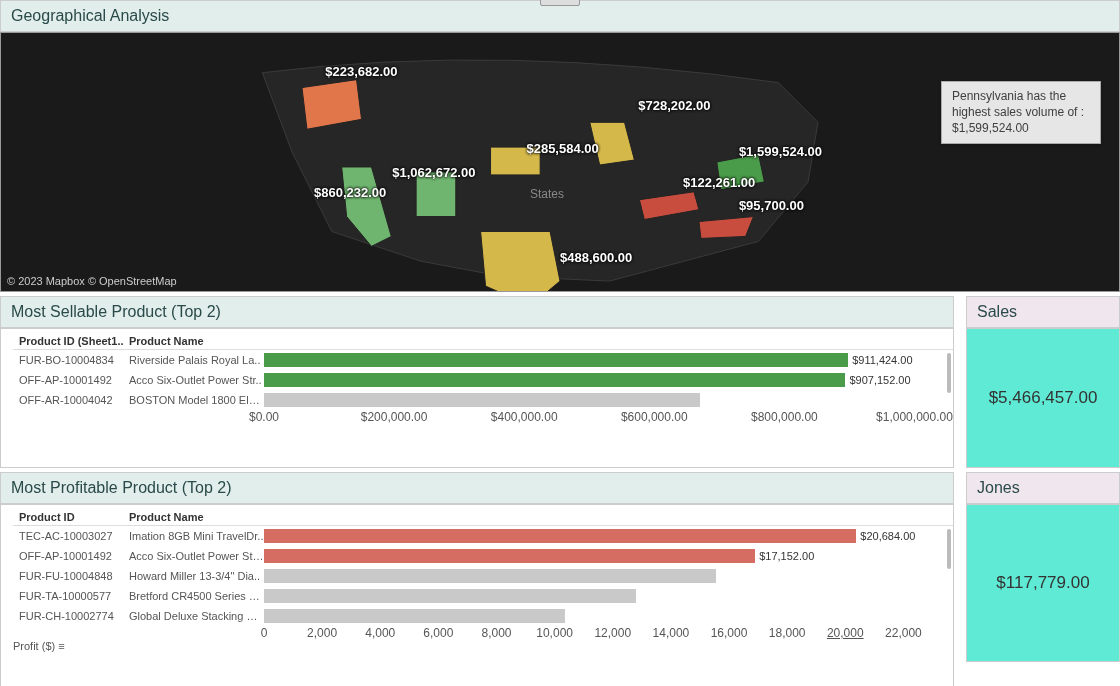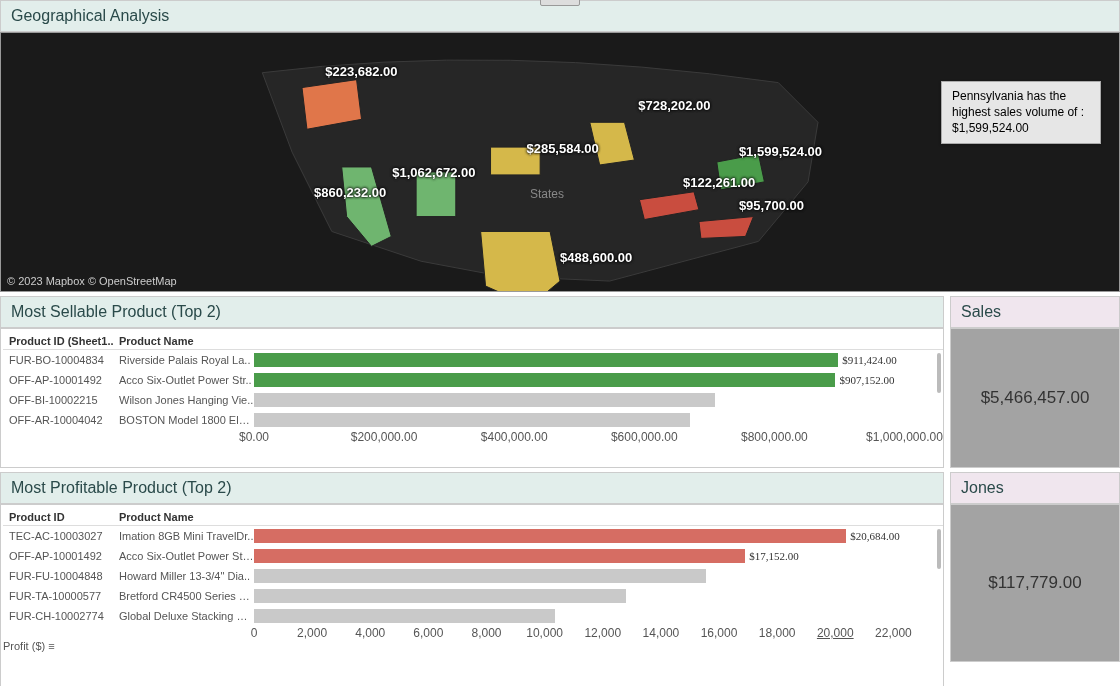--- a/index.html
+++ b/index.html
@@ -36,51 +36,51 @@
     font-weight: 700;
     text-shadow: 0 0 3px #000, 0 0 3px #000;
     white-space: nowrap;
   }
   .map-tooltip {
     position: absolute;
     background: #e6e6e6;
     border: 1px solid #aaa;
     padding: 6px 10px;
     font-size: 12px;
-    color: #000000;
+    color: #404040;
     line-height: 1.35;
     max-width: 160px;
     box-shadow: 0 1px 3px rgba(0,0,0,.3);
   }
   .map-states { position:absolute; bottom: 90px; left: 50%; transform: translateX(-30px); color:#888; font-size:12px;}
   .map-attrib {
     position: absolute;
     bottom: 4px;
     left: 6px;
     color: #ccc;
     font-size: 11px;
   }
   
-  .row { display: flex; gap: 6px; margin-top: 4px; }
+  .row { display: flex; gap: 12px; margin-top: 4px; }
   .chart-col { flex: 1; min-width: 0; }
-  .side-col { width: 170px; }
+  .side-col { width: 154px; }
   .side-value {
-    background: #a3a3a3;
+    background: #5eead4;
     height: 140px;
     display: flex;
     align-items: center;
     justify-content: center;
     font-size: 17px;
     color: #333;
     border: 1px solid #ccc;
   }
   .chart-body {
     border: 1px solid #ccc;
     position: relative;
-    padding: 2px 0 18px 2px;
+    padding: 2px 0 18px 12px;
   }
   .chart-head {
     display: flex;
     font-size: 11px;
     font-weight: 600;
     padding: 4px 0 2px 6px;
     border-bottom: 1px solid #ddd;
   }
   .col-id { width: 110px; }
   .col-name { width: 135px; }
@@ -95,21 +95,20 @@
     color: #555;
     white-space: nowrap;
     overflow: hidden;
     text-overflow: ellipsis;
   }
   .bar-area {
     flex: 1;
     position: relative;
     height: 16px;
     margin-right: 16px;
-    font-family: Liberation Serif, serif;
   }
   .bar {
     position: absolute;
     top: 1px;
     left: 0;
     height: 14px;
   }
   .bar.green { background: #4a9c4a; }
   .bar.grey  { background: #c9c9c9; }
   .bar.red   { background: #d66d63; }
@@ -217,27 +216,20 @@
           </div>
           <div class="bar-row">
             <div class="col-id">OFF-AP-10001492</div>
             <div class="col-name">Acco Six-Outlet Power Str..</div>
             <div class="bar-area">
               <div class="bar green" style="width: 86.3954%;"></div>
               <div class="bar-val" style="left: calc(86.3954% + 4px);">$907,152.00</div>
             </div>
           </div>
           <div class="bar-row">
-            <div class="col-id">OFF-BI-10002215</div>
-            <div class="col-name">Wilson Jones Hanging Vie..</div>
-            <div class="bar-area">
-              <div class="bar grey" style="width: 68.5714%;"></div>
-            </div>
-          </div>
-          <div class="bar-row">
             <div class="col-id">OFF-AR-10004042</div>
             <div class="col-name">BOSTON Model 1800 Elec..</div>
             <div class="bar-area">
               <div class="bar grey" style="width: 64.7619%;"></div>
             </div>
           </div>
         </div>
       <div class="axis" id="sellable-axis">
           <span style="left: 0%;">$0.00</span>
           <span style="left: 19.0476%;">$200,000.00</span>

